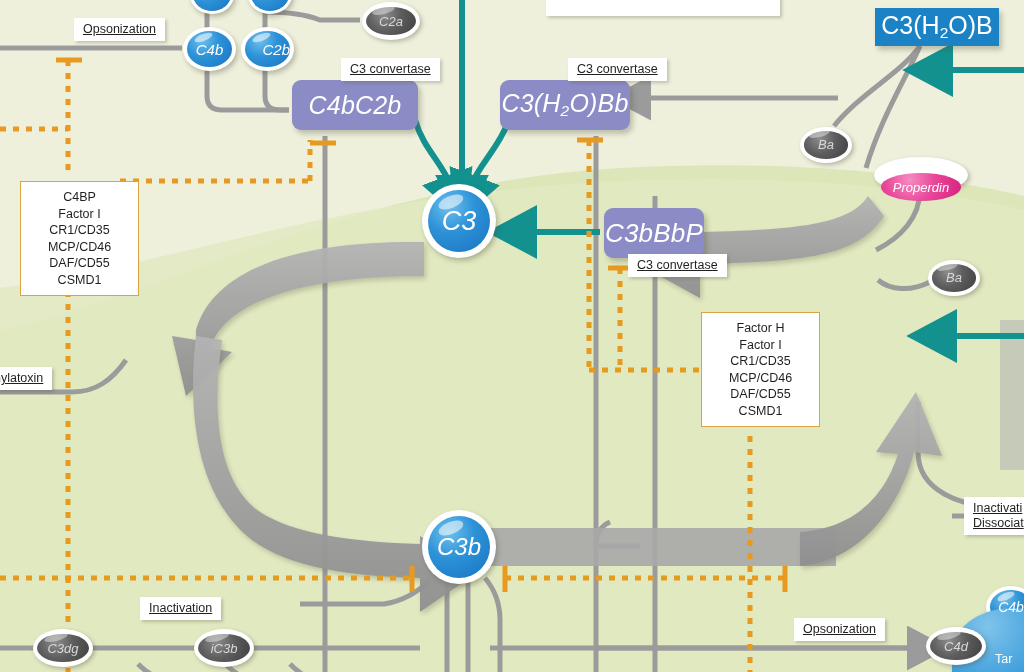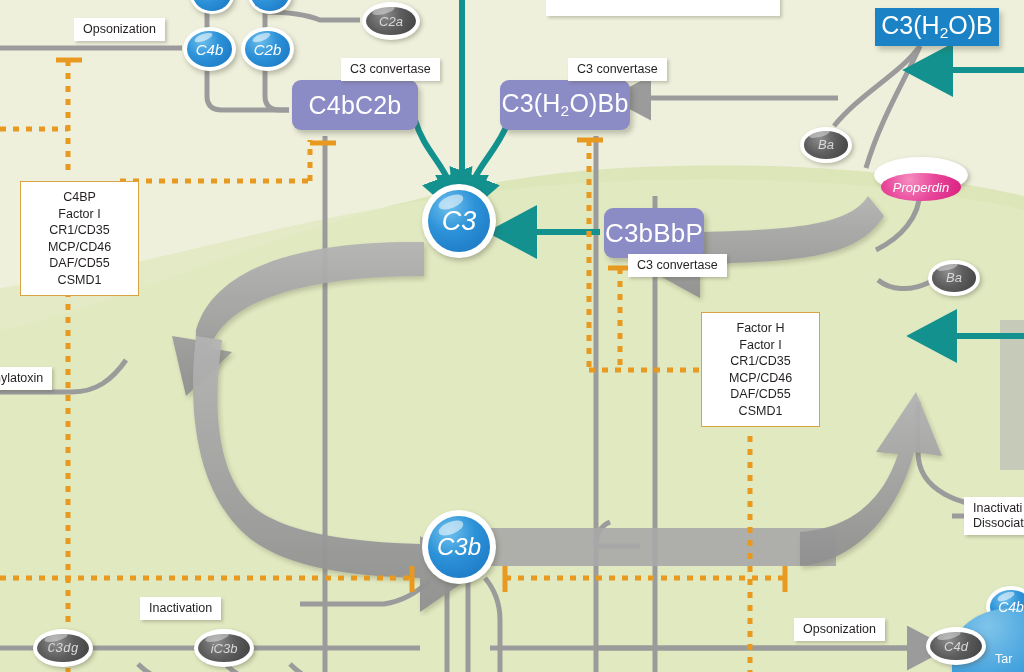--- a/index.html
+++ b/index.html
@@ -1,29 +1,29 @@
 <!DOCTYPE html>
 <html><head>
 <meta charset="utf-8">
 <style>
   html,body{margin:0;padding:0;background:#fff;}
   #stage{position:relative;width:1024px;height:672px;overflow:hidden;
          font-family:"Liberation Sans","DejaVu Sans",sans-serif;}
   #stage svg{position:absolute;left:0;top:0;}
   .lbl{position:absolute;background:#fff;color:#231f20;font-size:12.5px;
        line-height:15px;padding:4px 9px;white-space:nowrap;
-       box-shadow:2px 2px 3px rgba(90,90,70,.30);}
+       box-shadow:2px 2px 3px rgba(90,90,70,.30);text-decoration:underline;}
   .lbl2{line-height:15px;}
   .infobox{position:absolute;background:#fff;border:1px solid #d9a441;
            color:#231f20;font-size:12.5px;line-height:16.5px;text-align:center;
            padding:7px 10px;white-space:nowrap;}
   .pbox{position:absolute;background:#8b8bc6;border-radius:9px;color:#fff;
         display:flex;align-items:center;justify-content:center;
         box-shadow:3px 4px 5px rgba(80,80,60,.30);}
-  .pbox span{font-size:25px;font-weight:400;letter-spacing:.2px;}
+  .pbox span{font-size:25px;font-weight:400;letter-spacing:.2px;font-style:italic;}
   .bbox{position:absolute;background:#1b83c5;color:#fff;
         display:flex;align-items:center;justify-content:center;
         box-shadow:3px 4px 5px rgba(80,80,60,.30);}
   .bbox span{font-size:25px;}
   sub{font-size:.62em;vertical-align:-.28em;}
   .circ{position:absolute;border-radius:50%;background:#fff;
         box-shadow:2px 3px 5px rgba(80,80,60,.35);
         display:flex;align-items:center;justify-content:center;}
   .circ i{display:block;border-radius:50%;position:relative;
           background:radial-gradient(circle at 34% 26%,#6fc0ec 0%,#2d92d8 42%,#1773bf 100%);
@@ -212,21 +212,21 @@
   </div>
 
   <div class="circ" style="left:183px;top:27px;width:53px;height:44px;border-radius:50%;">
     <i style="width:45px;height:36px;">
         <span class="gloss"></span>
       <b style="font-size:15px">C4b</b>
       </i>
   </div>
 
   <div class="circ" style="left:241px;top:27px;width:53px;height:44px;border-radius:50%;">
-    <i style="width:45px;height:36px;">
+    <i style="width:45px;height:36px;justify-content:flex-end;">
         <span class="gloss"></span>
       <b style="font-size:15px">C2b</b>
       </i>
   </div>
 
   <div class="circ" style="left:190px;top:-24px;width:44px;height:38px;">
     <i style="width:38px;height:32px;"></i>
   </div>
   <div class="circ" style="left:248px;top:-24px;width:44px;height:38px;">
     <i style="width:38px;height:32px;"></i>
@@ -257,21 +257,21 @@
       </i>
   </div>
 
   <div class="ov" style="left:928px;top:260px;width:52px;height:36px;">
     <i>
         <span class="ovgloss"></span>
       <b>Ba</b>
       </i>
   </div>
 
-  <div class="ov" style="left:33px;top:629px;width:60px;height:38px;font-family:Liberation Mono, monospace;">
+  <div class="ov" style="left:33px;top:629px;width:60px;height:38px;">
     <i>
         <span class="ovgloss"></span>
       <b>C3dg</b>
       </i>
   </div>
 
   <div class="ov" style="left:194px;top:629px;width:60px;height:38px;">
     <i>
         <span class="ovgloss"></span>
       <b>iC3b</b>

